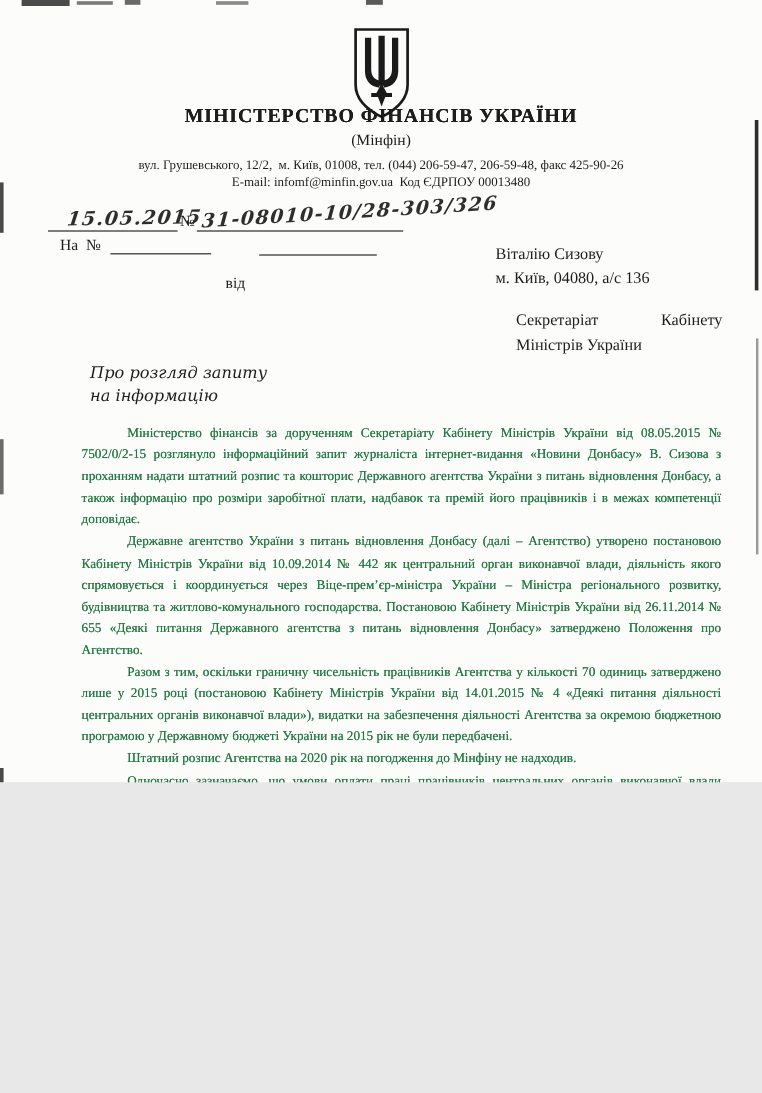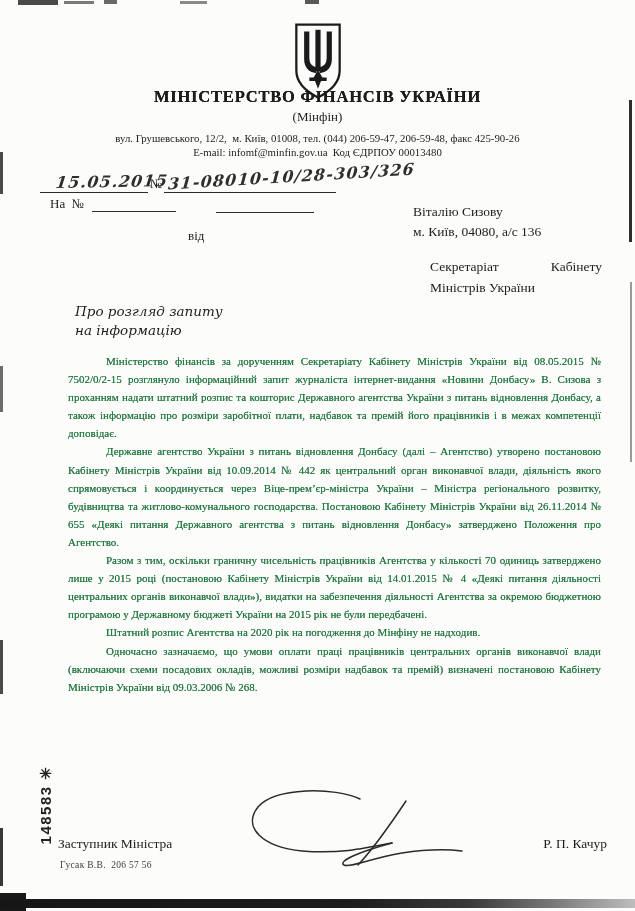--- a/index.html
+++ b/index.html
@@ -1,17 +1,17 @@
 <!DOCTYPE html>
 <html><head>
 <meta charset="utf-8">
 <style>
   html,body{margin:0;padding:0;background:#e8e8e8;}
   .page{
-    position:relative;width:635px;height:911px;overflow:hidden;
+    position:relative;width:635px;height:652px;overflow:hidden;
     background:#fcfcfa;color:#1d1d1d;
     font-family:"Liberation Serif", serif;
   }
   .abs{position:absolute;}
   .centered{left:0;right:0;text-align:center;}
   .pre{white-space:pre-wrap;}
 
   .ministry-title{top:87px;font-size:16.5px;font-weight:bold;letter-spacing:.8px;text-shadow:0 0 .4px #000;}
   .ministry-short{top:109px;font-size:13px;}
   .contact-line{top:132px;font-size:10.8px;}

